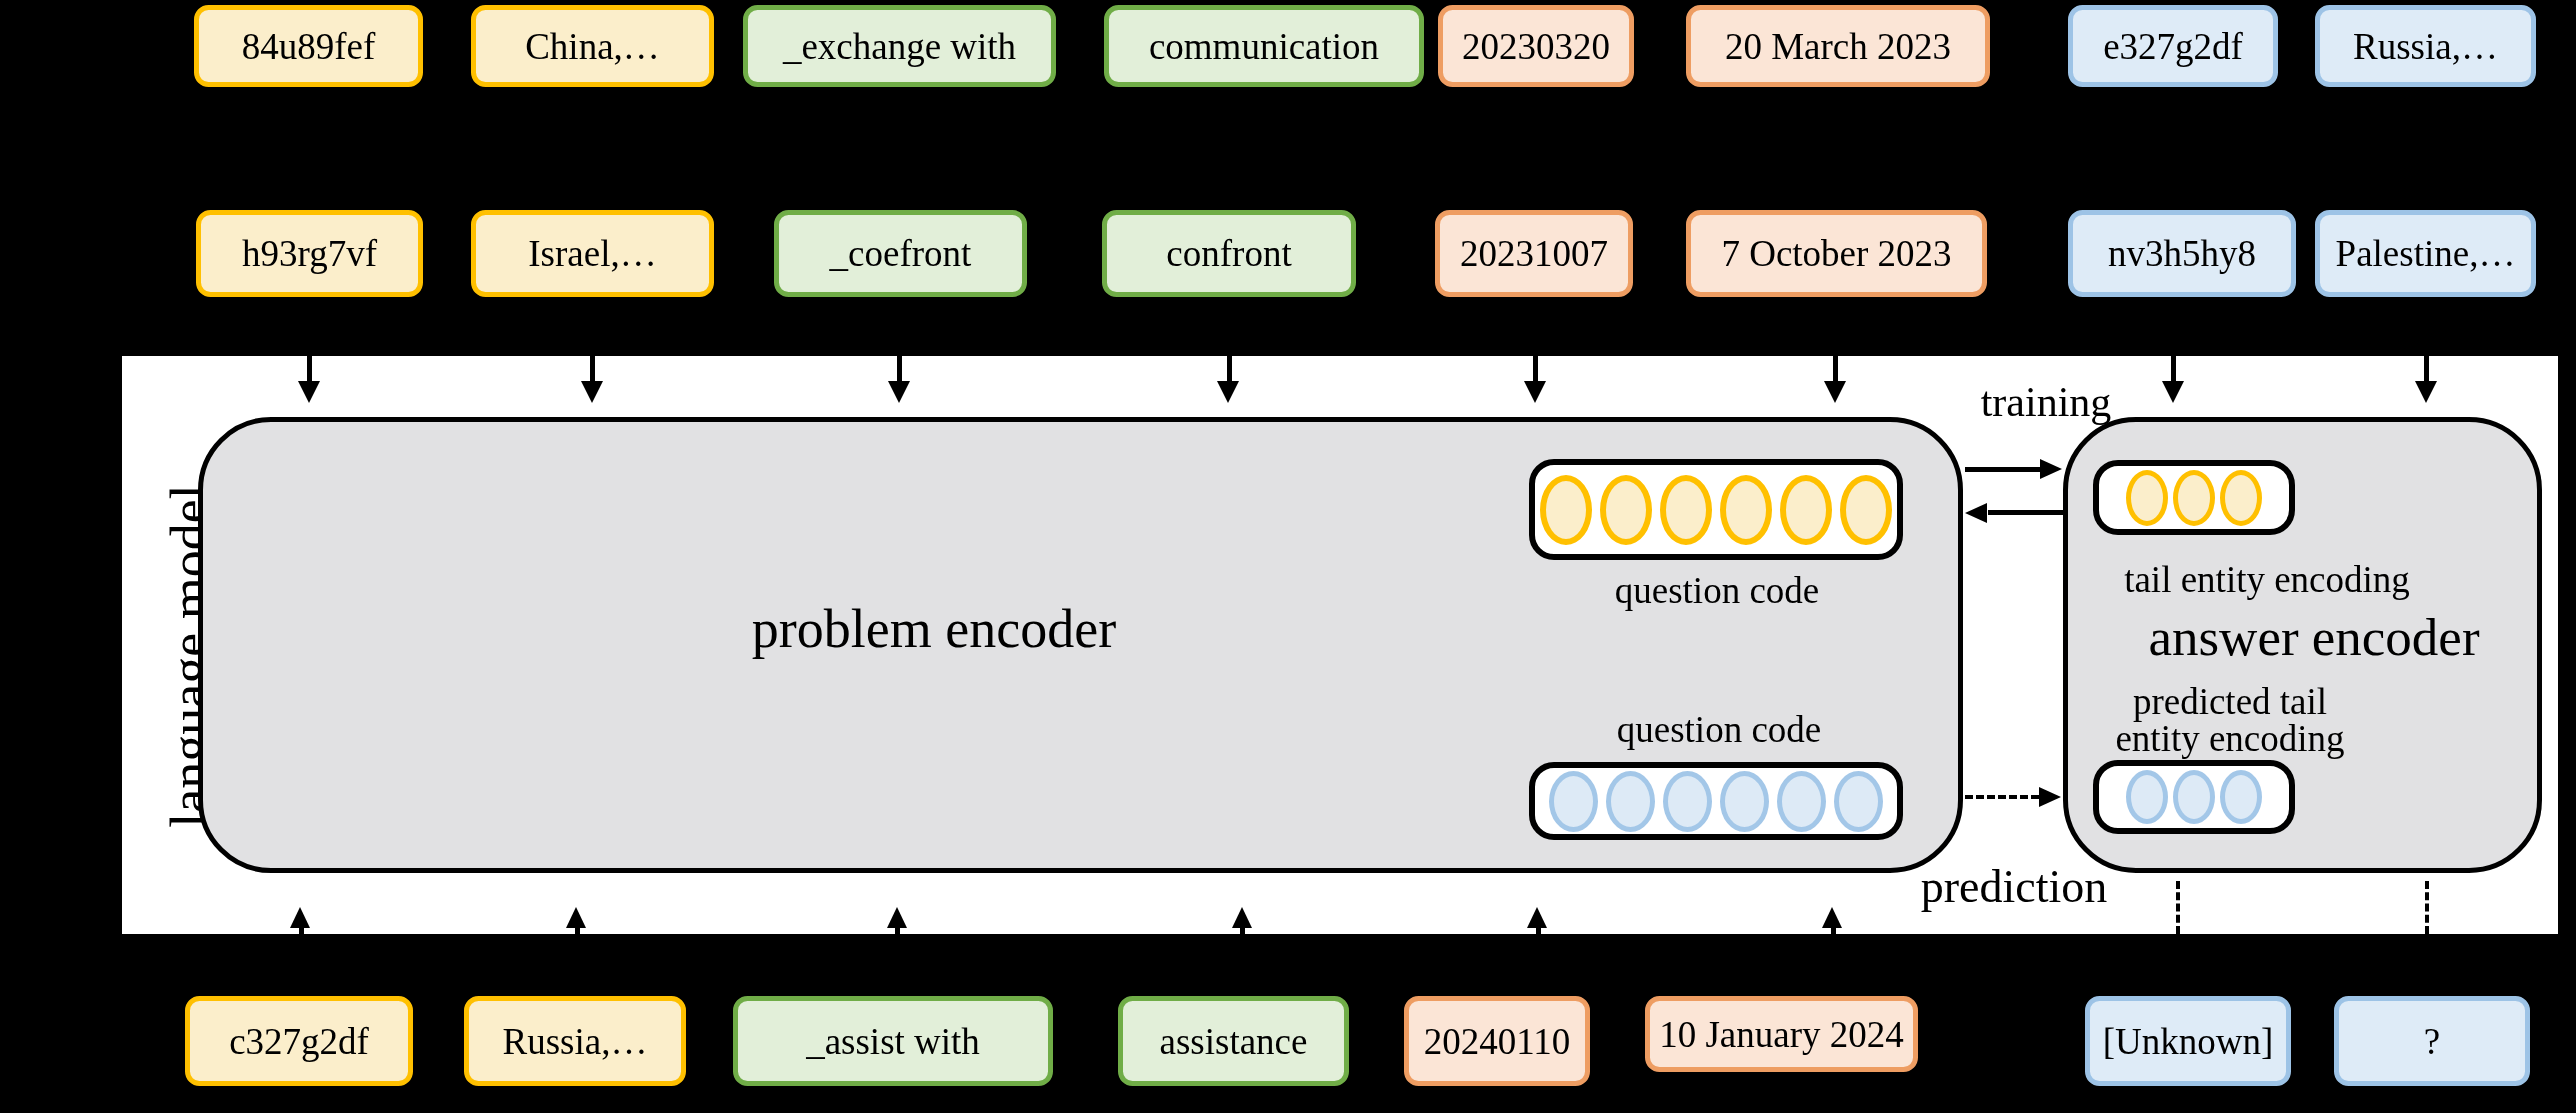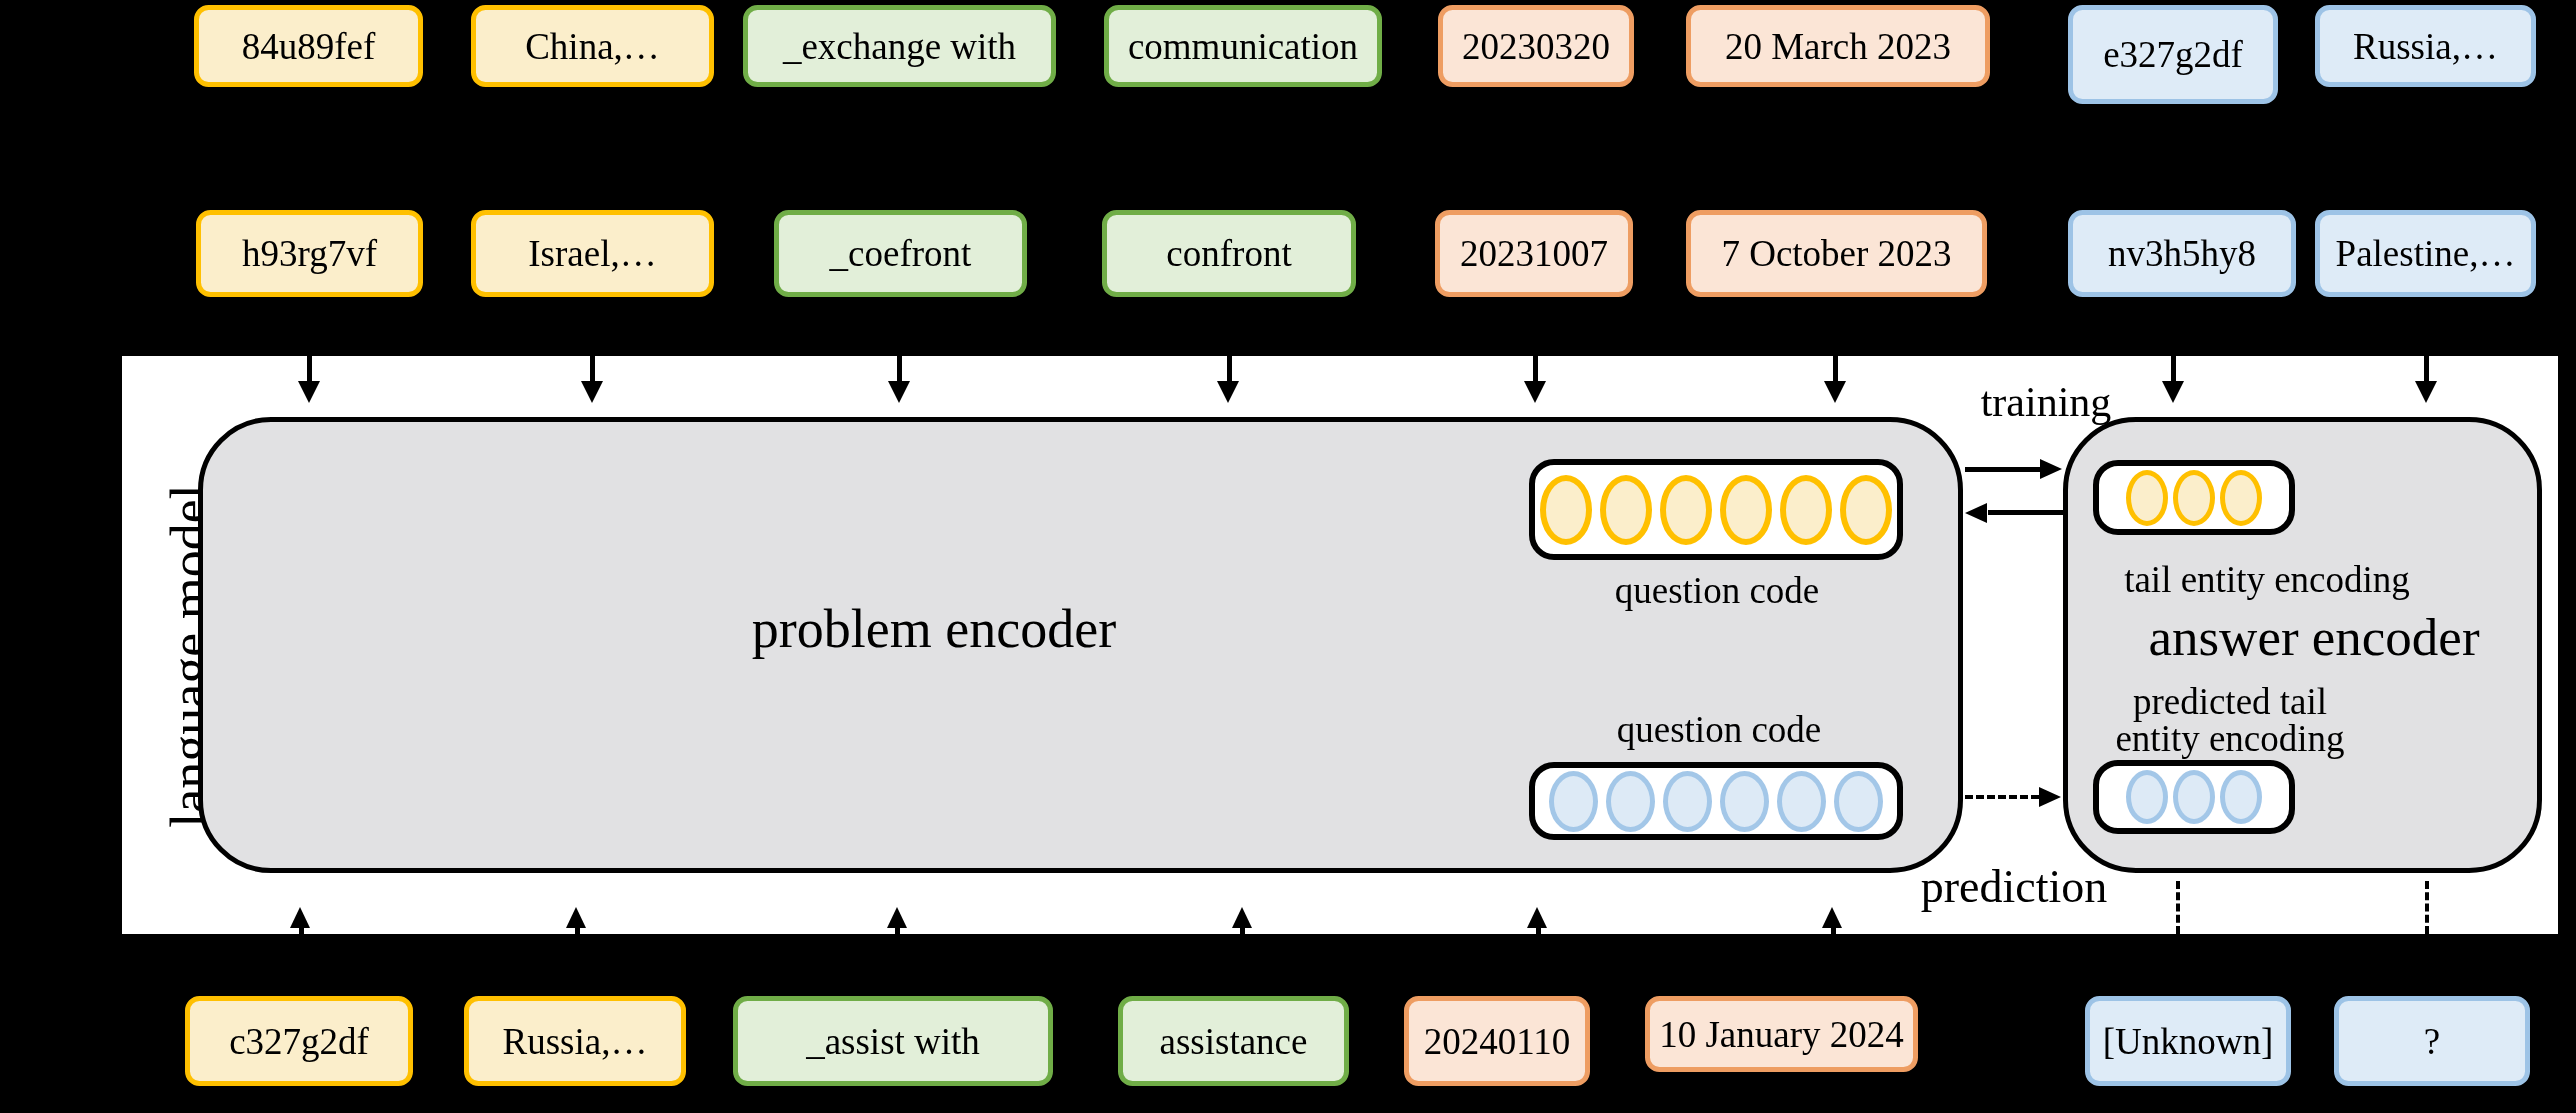--- a/index.html
+++ b/index.html
@@ -125,24 +125,24 @@
 <div class="vshaft" style="left:1536px;top:927px;height:6.6px;"></div>
 <div class="tri-up" style="left:1822px;top:907px;"></div>
 <div class="vshaft" style="left:1831px;top:927px;height:6.6px;"></div>
 
 <div class="dash-v" style="left:2176px;top:881px;height:53px;"></div>
 <div class="dash-v" style="left:2425px;top:881px;height:53px;"></div>
 
 <div class="node yellow" style="left:194px;top:5.3px;width:229px;height:82px;">84u89fef</div>
 <div class="node yellow" style="left:471px;top:5.3px;width:243px;height:82px;">China,…</div>
 <div class="node green" style="left:743px;top:5.3px;width:313px;height:82px;">_exchange with</div>
-<div class="node green" style="left:1104px;top:5.3px;width:278px;height:82px;">communication</div>
+<div class="node green" style="left:1104px;top:5.3px;width:320px;height:82px;">communication</div>
 <div class="node orange" style="left:1438px;top:5.3px;width:196px;height:82px;">20230320</div>
 <div class="node orange" style="left:1686px;top:5.3px;width:304px;height:82px;">20 March 2023</div>
-<div class="node blue" style="left:2068px;top:5.3px;width:210px;height:99px;">e327g2df</div>
+<div class="node blue" style="left:2068px;top:5.3px;width:210px;height:82px;">e327g2df</div>
 <div class="node blue" style="left:2315px;top:5.3px;width:221px;height:82px;">Russia,…</div>
 
 <div class="node yellow" style="left:196px;top:210px;width:227px;height:87px;">h93rg7vf</div>
 <div class="node yellow" style="left:471px;top:210px;width:243px;height:87px;">Israel,…</div>
 <div class="node green" style="left:774px;top:210px;width:253px;height:87px;">_coefront</div>
 <div class="node green" style="left:1102px;top:210px;width:254px;height:87px;">confront</div>
 <div class="node orange" style="left:1435px;top:210px;width:198px;height:87px;">20231007</div>
 <div class="node orange" style="left:1686px;top:210px;width:301px;height:87px;">7 October 2023</div>
 <div class="node blue" style="left:2068px;top:210px;width:228px;height:87px;">nv3h5hy8</div>
 <div class="node blue" style="left:2315px;top:210px;width:221px;height:87px;">Palestine,…</div>

